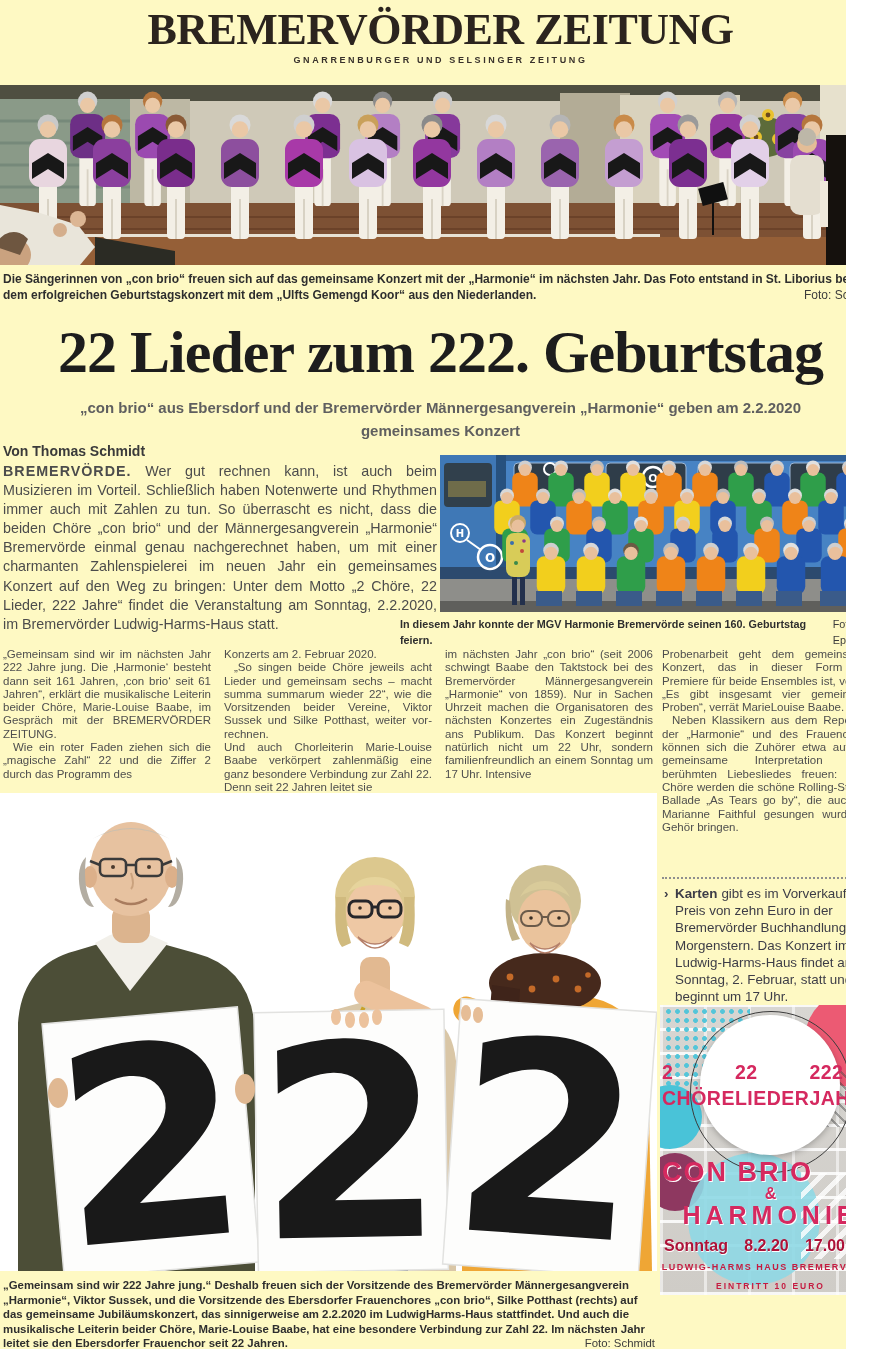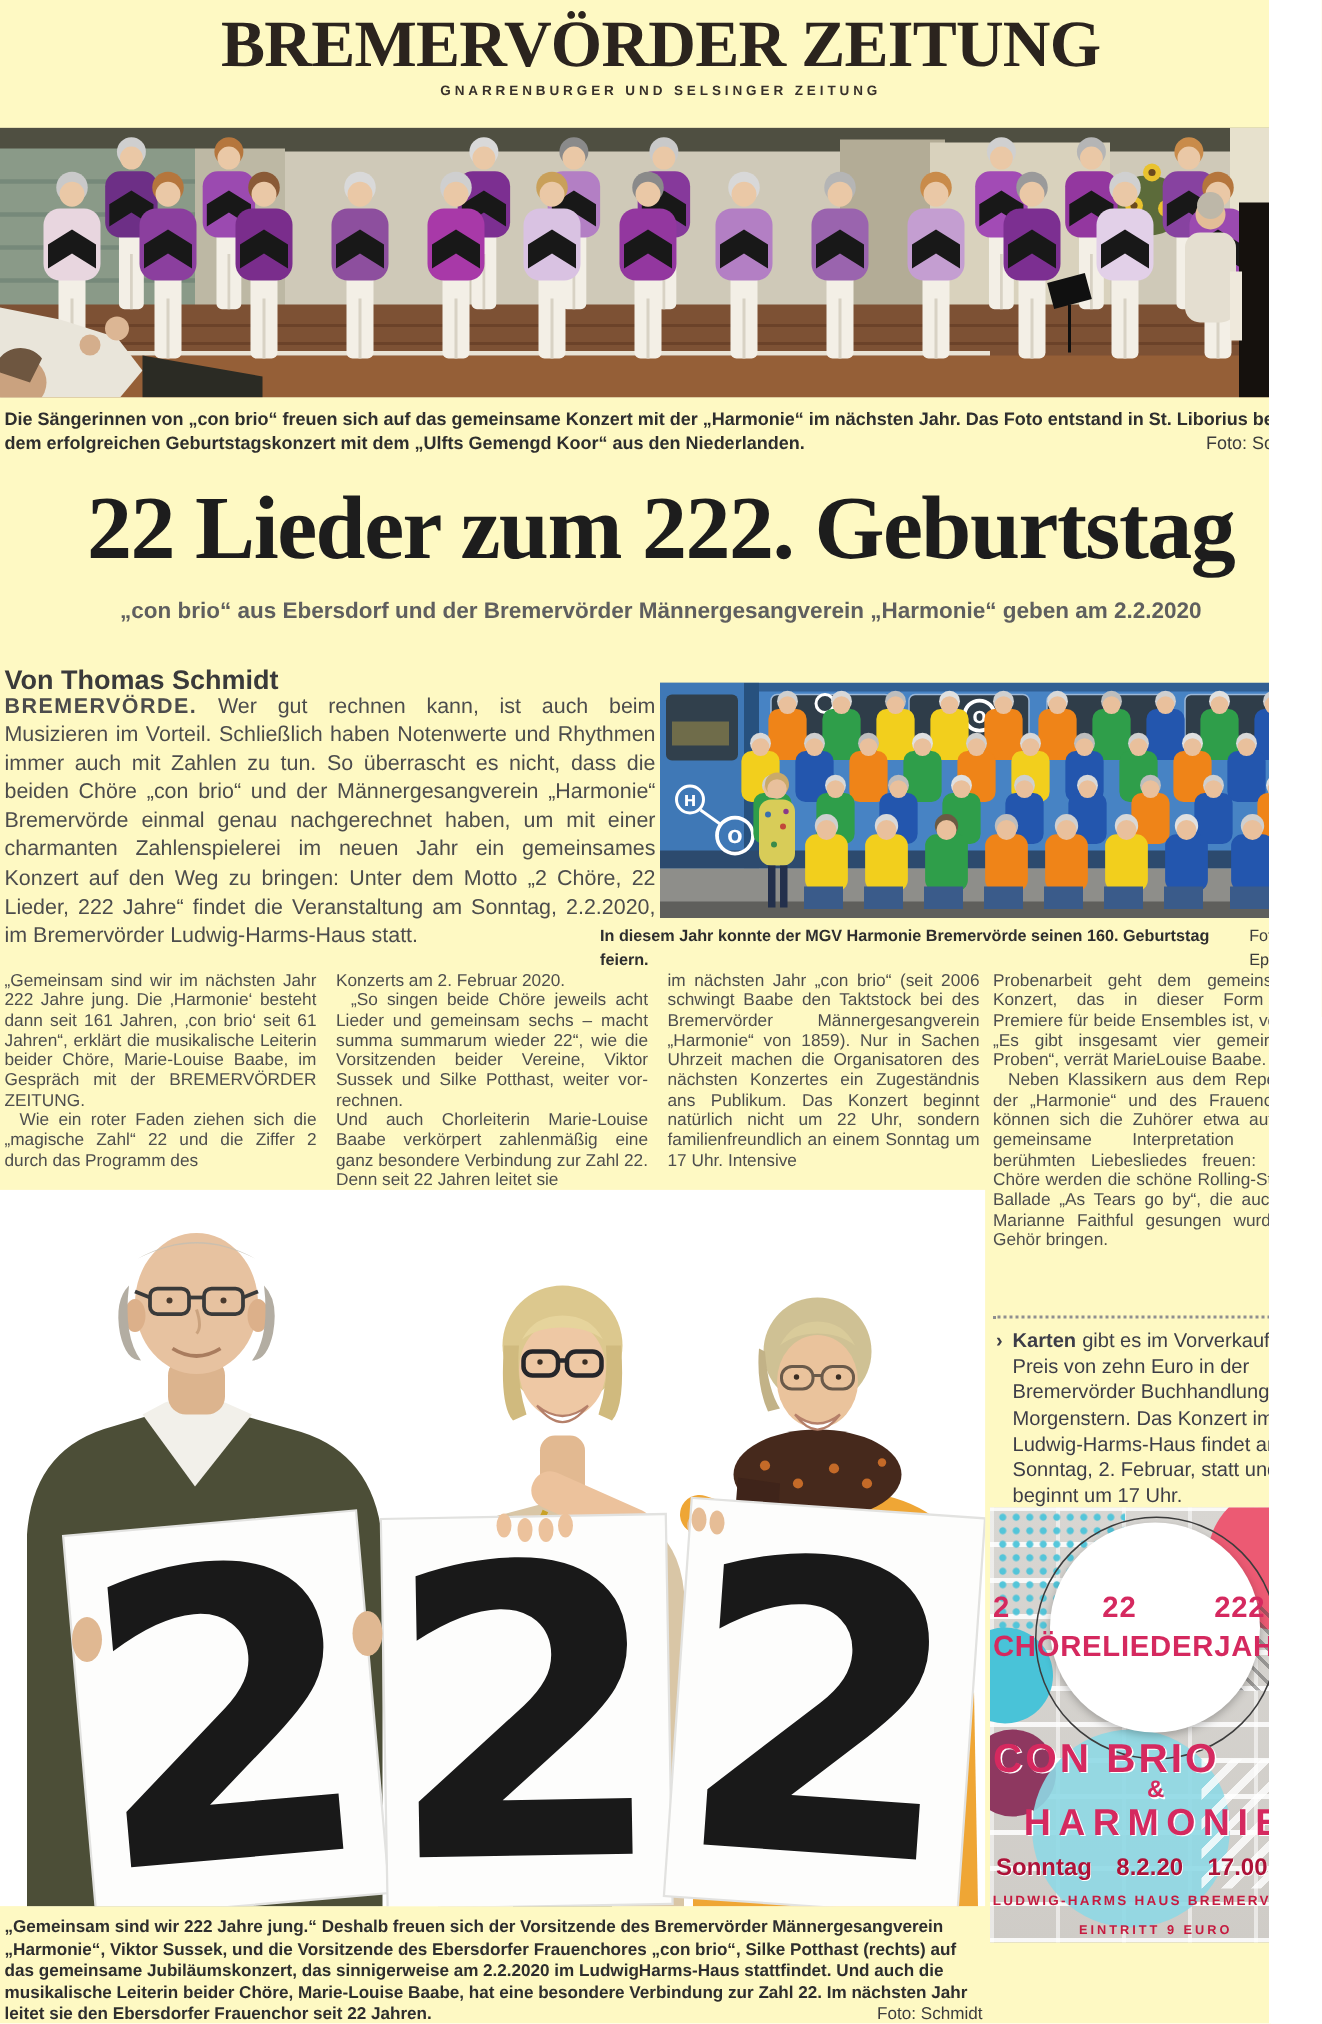--- a/index.html
+++ b/index.html
@@ -22,21 +22,21 @@
   .cap1{top:272px;left:3px;width:875px;}
   .cap2{top:617px;left:400px;width:478px;font-size:10.8px;display:flex;justify-content:flex-end;gap:6px;}
   .cap2 .c2credit{font-weight:400;color:#3c3c3c;}
   .cap3{top:1278px;left:3px;width:652px;font-size:11.4px;line-height:14.6px;}
   
   .headline{position:absolute;top:316px;left:0;width:881px;text-align:center;
         font-family:"Liberation Serif",serif;font-size:60px;font-weight:700;color:#1d1d1d;
         letter-spacing:-1px;line-height:72px;}
   .subhead{position:absolute;top:396px;left:0;width:881px;text-align:center;
         font-size:15px;font-weight:700;color:#5f5f5f;line-height:23px;}
-  .byline{position:absolute;top:443px;left:3px;font-size:18px;font-weight:700;color:#3a3a3a;}
+  .byline{position:absolute;top:443px;left:3px;font-size:14px;font-weight:700;color:#3a3a3a;}
   
   .lead{position:absolute;top:462px;left:3px;width:434px;font-size:14.3px;line-height:19.1px;
         text-align:justify;color:#4c4c4c;}
   .lead .kicker{font-weight:700;letter-spacing:1px;}
   
   .col{position:absolute;top:648px;font-size:11.5px;line-height:13.3px;text-align:justify;
         color:#4e4e4e;overflow:hidden;}
   .col p{margin:0;}
   .col p.indent{text-indent:10px;}
   .col1{left:3px;width:208px;height:146px;}
@@ -189,20 +189,21 @@
   </div>
 
   <div class="cap cap1">
     <span>Die Sängerinnen von „con brio“ freuen sich auf das gemeinsame Konzert mit der „Harmonie“ im nächsten Jahr. Das Foto entstand in St. Liborius bei dem erfolgreichen Geburtstagskonzert mit dem „Ulfts Gemengd Koor“ aus den Niederlanden.</span>
     <span class="credit">Foto: Schmidt</span>
   </div>
 
   <div class="headline">22 Lieder zum 222. Geburtstag</div>
   <div class="subhead">
     <div>„con brio“ aus Ebersdorf und der Bremervörder Männergesangverein „Harmonie“ geben am 2.2.2020</div>
+    <div>gemeinsames Konzert</div>
   </div>
 
   <div class="byline">Von Thomas Schmidt</div>
   <div class="lead">
     <span class="kicker">BREMERVÖRDE.</span><span> Wer gut rechnen kann, ist auch beim Musizieren im Vorteil. Schließlich haben Notenwerte und Rhythmen immer auch mit Zahlen zu tun. So überrascht es nicht, dass die beiden Chöre „con brio“ und der Männergesangverein „Harmonie“ Bremervörde einmal genau nachgerechnet haben, um mit einer charmanten Zahlenspielerei im neuen Jahr ein gemeinsames Konzert auf den Weg zu bringen: Unter dem Motto „2 Chöre, 22 Lieder, 222 Jahre“ findet die Veranstaltung am Sonntag, 2.2.2020, im Bremervörder Ludwig-Harms-Haus statt.</span>
   </div>
 
   <div class="photo photo-mgv">
     <svg width="441" height="157" viewBox="0 0 441 157">
       <rect width="441" height="157" fill="#a0a5a3"></rect>
@@ -457,16 +458,16 @@
     </div>
     <div class="p-conbrio">CON BRIO</div>
     <div class="p-amp">&amp;</div>
     <div class="p-harmonie">HARMONIE</div>
     <div class="p-when">
       <span>Sonntag</span>
       <span>8.2.20</span>
       <span>17.00 Uhr</span>
     </div>
     <div class="p-venue">LUDWIG-HARMS HAUS BREMERVÖRDE</div>
-    <div class="p-adm">EINTRITT 9 EURO</div>
+    <div class="p-adm">EINTRITT 10 EURO</div>
   </div>
 
 </div>
 
 </body></html>

